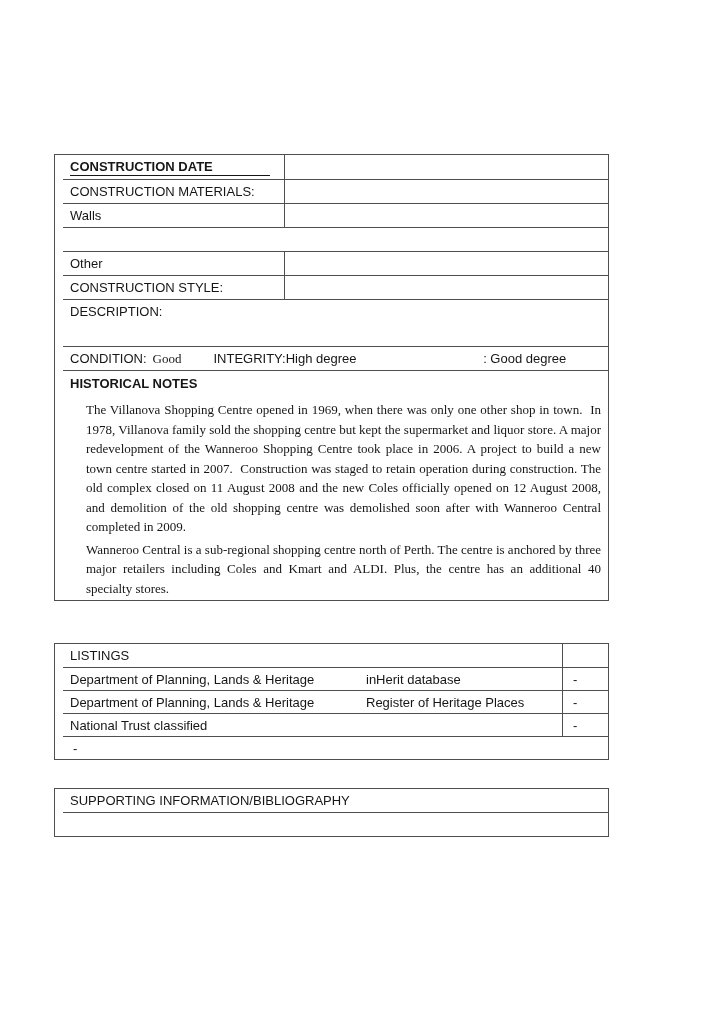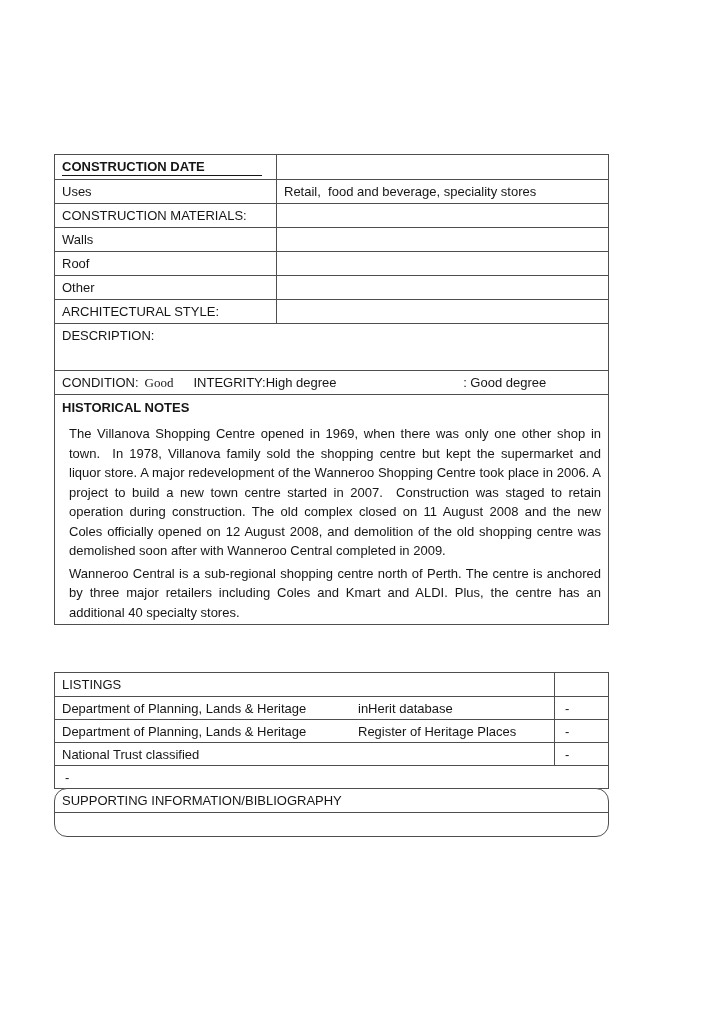--- a/index.html
+++ b/index.html
@@ -9,24 +9,25 @@
     background:#ffffff;
     font-family:"Liberation Sans", sans-serif;
     font-size:13px;
     color:#161616;
   }
   .tbl {
     position:absolute; left:54px; width:555px;
     border:1px solid #4f4f4f;
     box-sizing:border-box;
     background:#ffffff;
+    padding-left:8px;
   }
   #details-table   { top:154px; }
-  #listings-table  { top:672px; }
-  #supporting-table{ top:788px;border-radius:13px; }
+  #listings-table  { top:643px; }
+  #supporting-table{ top:788px; }
 
   .trow { display:flex; align-items:stretch; box-sizing:border-box; }
   .trow + .trow { border-top:1px solid #4f4f4f; }
   .h24 { height:24px; }
   .h23 { height:23px; }
   .h47 { height:47px; }
 
   .cell { display:flex; align-items:center; padding:0 7px; box-sizing:border-box; overflow:hidden; }
   .lab  { width:222px; border-right:1px solid #4f4f4f; }
   .val  { flex:1; white-space:pre-wrap; }
@@ -36,89 +37,81 @@
 
   .ul-head {
     display:inline-block; width:200px;
     border-bottom:1.4px solid #161616; padding-bottom:1px;
     font-weight:bold;
   }
 
   
   .m6  { margin-left:6px;font-family:Liberation Serif, serif; }
   .m9  { }
-  .m20 { margin-left:20px; }
+  .m20 { margin-left:32px; }
   .m32 { margin-left:32px;margin-top:44px; }
 
   
   .hist { padding:3px 7px 2px; box-sizing:border-box; }
   .hist-head { font-weight:bold; line-height:19px; }
   .hist p {
-    margin:7px 0 0 7px;
+    margin:7px 0 0 16px;
     line-height:19.5px;
     text-align:justify;
     white-space:pre-wrap;
+    font-family:Liberation Serif, serif;
   }
   .hist p.p2 { margin-top:3px; }
 
   
   .lmain { width:500px; border-right:1px solid #4f4f4f; display:flex; align-items:center; padding:0 7px; box-sizing:border-box; }
   .lname { min-width:296px; }
   .lstat { flex:1; display:flex; align-items:center; padding:0 10px; box-sizing:border-box; }
 </style>
 </head>
 <body>
 
 <div class="tbl" id="details-table">
 
   <div class="trow h24">
     <div class="cell lab">
       <span class="ul-head">CONSTRUCTION DATE</span>
     </div>
     <div class="cell val"></div>
   </div>
 
-  <div class="trow h24">
-    <div class="cell lab">
-      <span>Uses</span>
-    </div>
-    <div class="cell val">Retail,  food and beverage, speciality stores</div>
-  </div>
 
   <div class="trow h24">
     <div class="cell lab">
       <span class="bold">CONSTRUCTION MATERIALS:</span>
     </div>
     <div class="cell val"></div>
   </div>
 
   <div class="trow h24">
     <div class="cell lab">
       <span>Walls</span>
     </div>
     <div class="cell val"></div>
   </div>
 
   <div class="trow h24">
-    <div class="cell lab">
-      <span>Roof</span>
-    </div>
     <div class="cell val"></div>
   </div>
 
   <div class="trow h24">
     <div class="cell lab">
       <span>Other</span>
     </div>
     <div class="cell val"></div>
   </div>
 
   <div class="trow h24">
     <div class="cell lab">
-      <span class="bold">ARCHITECTURAL STYLE:</span>
+      <span class="bold">CONSTRUCTION STYLE:</span>
     </div>
     <div class="cell val"></div>
   </div>
 
   <div class="trow h47">
     <div class="cell full top">
       <span class="bold">DESCRIPTION:</span>
     </div>
   </div>
 

